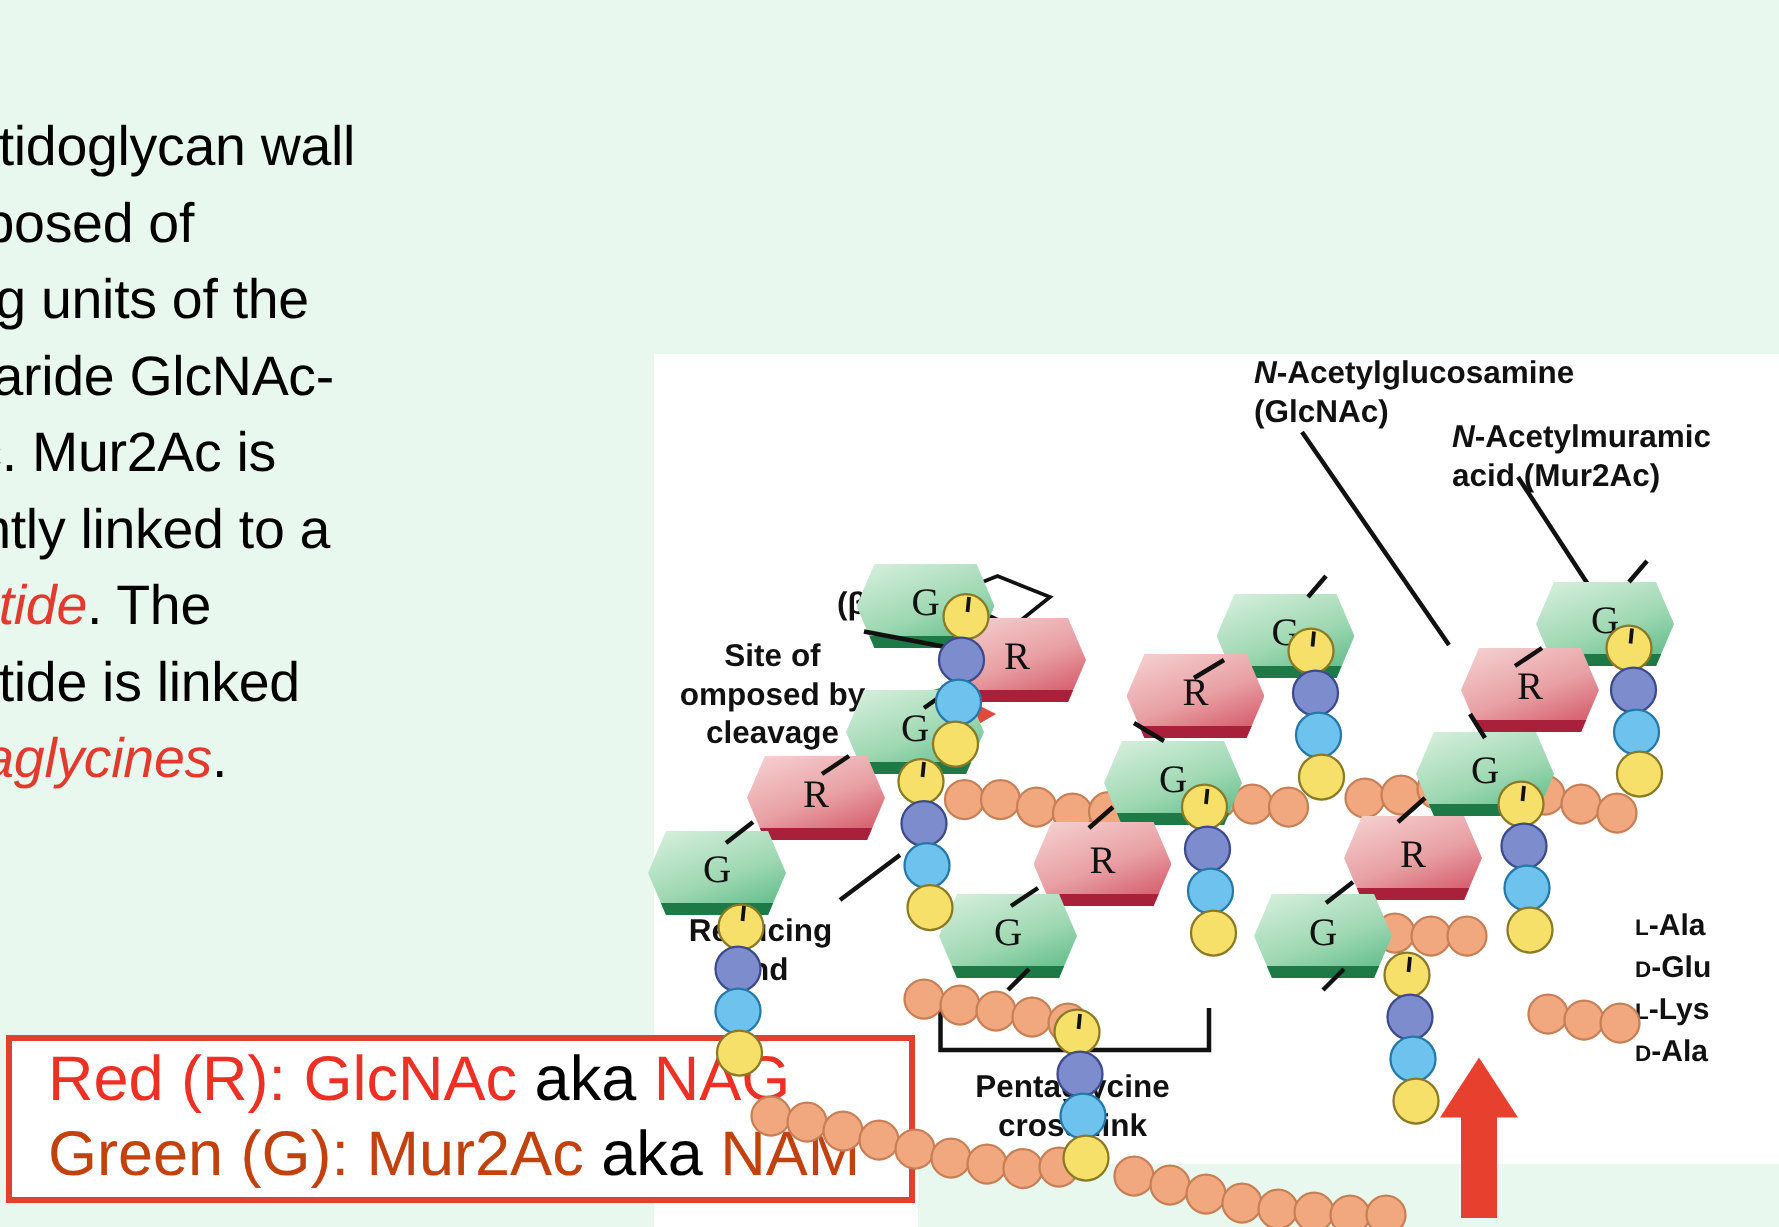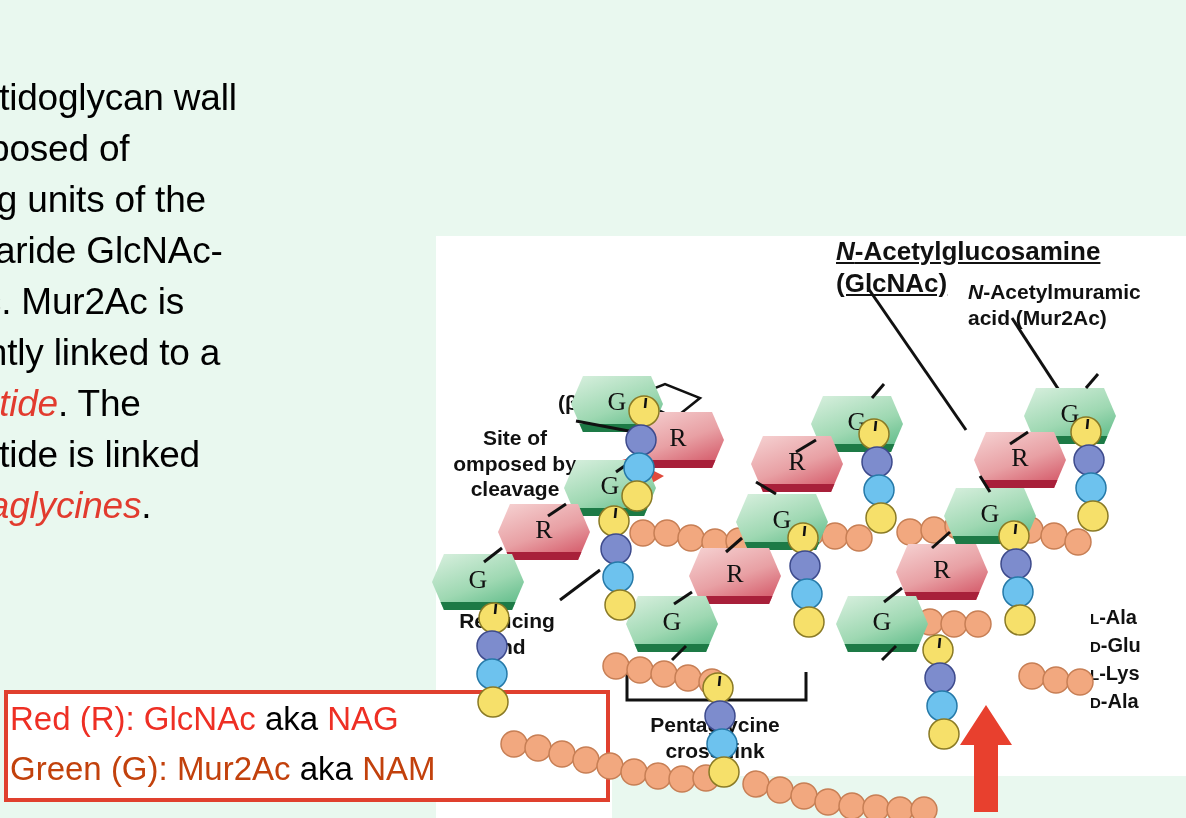--- a/index.html
+++ b/index.html
@@ -36,21 +36,21 @@
     letter-spacing:-0.2px;
   }
   .body-text .em-red{color:#e23b2e;font-style:italic;}
 
   
   .legend-box{
     position:absolute;left:4px;top:690px;width:606px;height:112px;
     background:#ffffff;border:4px solid #e0402e;box-sizing:border-box;
   }
   .legend-line{
-    font-size:33px;line-height:50px;color:#000;padding-left:2px;white-space:nowrap;
+    font-size:42px;line-height:50px;color:#000;padding-left:24px;white-space:nowrap;
   }
   .legend-line .red{color:#ee2f24;}
   .legend-line .green{color:#c2410c;}
   .legend-line .blk{color:#000;}
 
   
   .inset{
     position:absolute;left:443px;top:2px;width:290px;height:318px;
   }
   .inset-title{
@@ -125,21 +125,21 @@
     border-top:12px solid #1d1d1d;
   }
   .callout-hline{
     position:absolute;left:253px;top:130px;width:22px;height:2px;background:#1d1d1d;
   }
 
   
   .lbl{
     position:absolute;font-weight:bold;color:#111;line-height:1.22;
   }
-  .lbl-glcnac{left:836px;top:236px;font-size:26px;text-decoration:underline;}
+  .lbl-glcnac{left:836px;top:236px;font-size:21px;}
   .lbl-glcnac i{font-style:italic;}
   .lbl-mur2ac{left:968px;top:279px;font-size:21px;width:215px;}
   .lbl-mur2ac i{font-style:italic;}
   .lbl-beta{left:558px;top:390px;font-size:21px;font-weight:bold;}
   .lbl-site{left:440px;top:425px;font-size:21px;width:150px;text-align:center;}
   .lbl-reducing{left:432px;top:608px;font-size:21px;width:150px;text-align:center;}
   .lbl-penta{left:620px;top:712px;font-size:21px;width:190px;text-align:center;}
 
   .aa-list{position:absolute;left:1090px;top:604px;font-size:20px;font-weight:bold;color:#111;line-height:27px;}
   .aa-list .sc{font-size:15px;}

